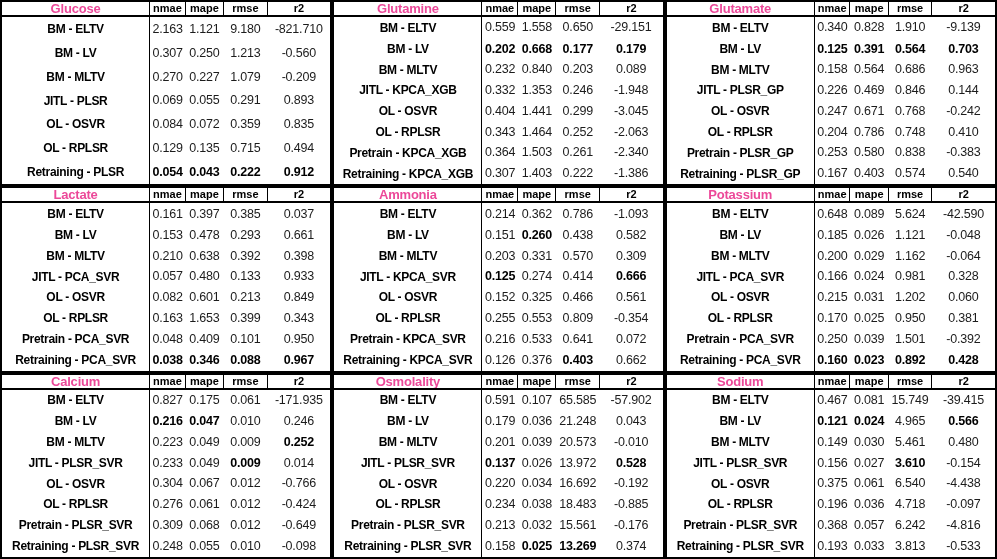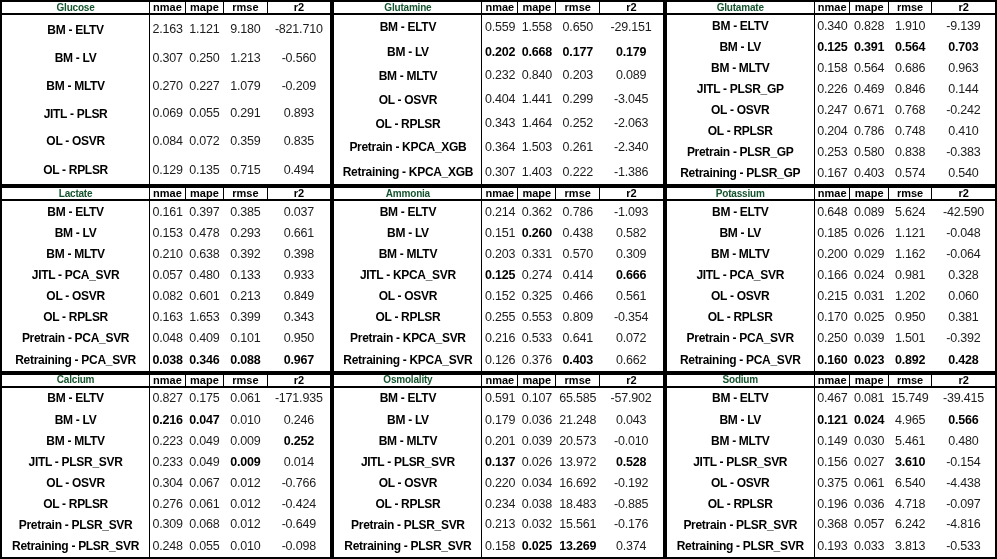--- a/index.html
+++ b/index.html
@@ -20,21 +20,21 @@
   }
   .mtable th,.mtable td{
     padding:0 1px;
     text-align:center;
     vertical-align:middle;
     white-space:nowrap;
     overflow:hidden;
     line-height:1;
   }
   th.title{
-    font-size:10px;font-weight:700;color:#14532d;
+    font-size:13px;font-weight:700;color:#ec4899;
     border-right:1px solid #000;
     border-bottom:2px solid #000;
     letter-spacing:-0.2px;
   }
   th.metric{
     font-size:11px;font-weight:700;color:#000;
     border-left:1px solid #000;
     border-bottom:2px solid #000;
   }
   td.label{
@@ -107,20 +107,27 @@
           <td class="num">0.359</td>
           <td class="num">0.835</td>
         </tr>
         <tr>
           <td class="label">OL - RPLSR</td>
           <td class="num">0.129</td>
           <td class="num">0.135</td>
           <td class="num">0.715</td>
           <td class="num">0.494</td>
         </tr>
+        <tr>
+          <td class="label">Retraining - PLSR</td>
+          <td class="num b">0.054</td>
+          <td class="num b">0.043</td>
+          <td class="num b">0.222</td>
+          <td class="num b">0.912</td>
+        </tr>
       </tbody>
   </table>
 
   <table class="mtable">
     <colgroup>
       <col style="width:45%">
       <col style="width:10.8%">
       <col style="width:11.6%">
       <col style="width:13.2%">
       <col style="width:19.4%">
@@ -148,20 +155,27 @@
           <td class="num b">0.668</td>
           <td class="num b">0.177</td>
           <td class="num b">0.179</td>
         </tr>
         <tr>
           <td class="label">BM - MLTV</td>
           <td class="num">0.232</td>
           <td class="num">0.840</td>
           <td class="num">0.203</td>
           <td class="num">0.089</td>
+        </tr>
+        <tr>
+          <td class="label">JITL - KPCA_XGB</td>
+          <td class="num">0.332</td>
+          <td class="num">1.353</td>
+          <td class="num">0.246</td>
+          <td class="num">-1.948</td>
         </tr>
         <tr>
           <td class="label">OL - OSVR</td>
           <td class="num">0.404</td>
           <td class="num">1.441</td>
           <td class="num">0.299</td>
           <td class="num">-3.045</td>
         </tr>
         <tr>
           <td class="label">OL - RPLSR</td>

